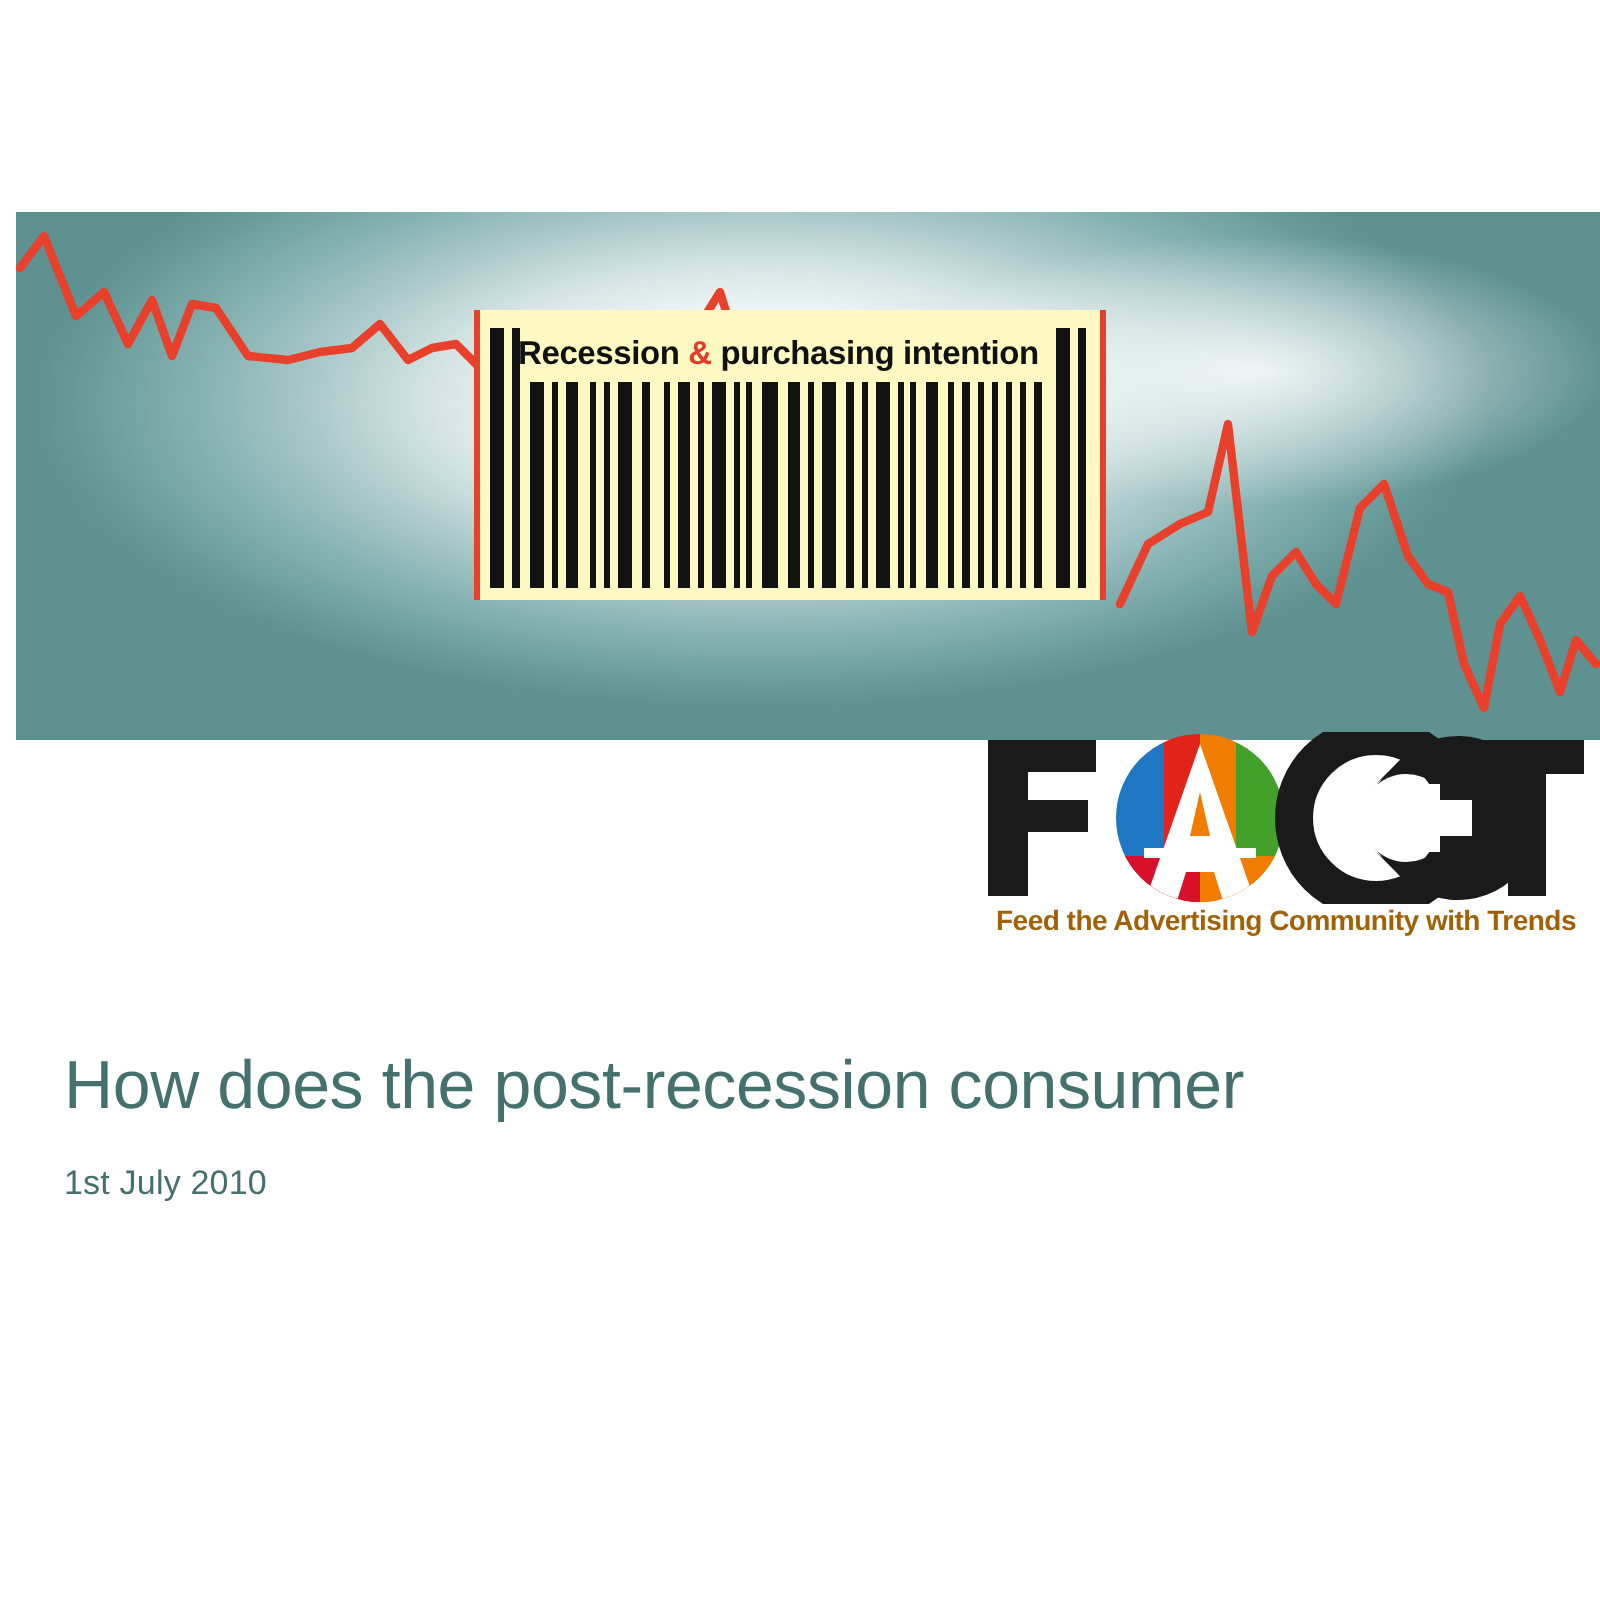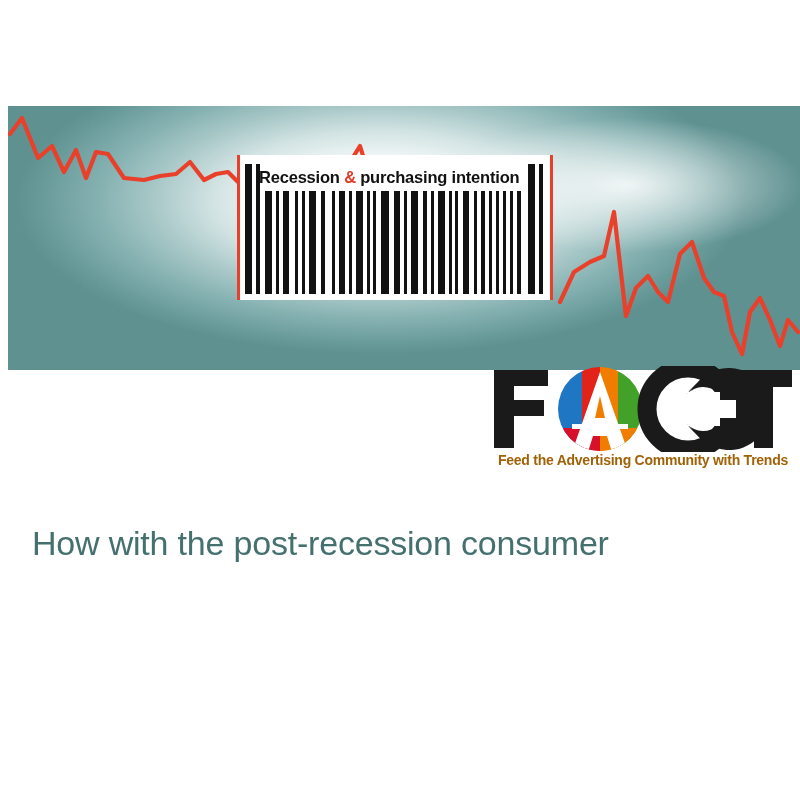--- a/index.html
+++ b/index.html
@@ -56,21 +56,21 @@
     height: 100%;
   }
 
   
   #barcode-block {
     position: absolute;
     left: 237px;
     top: 155px;
     width: 316px;
     height: 145px;
-    background: #ffffff;
+    background: #fef9c3;
   }
   .barcode-edge {
     position: absolute;
     top: 0;
     width: 3px;
     height: 100%;
     background: #e8402a;
   }
   #barcode-edge-left  { left: 0px; }
   #barcode-edge-right { right: 0px; }
@@ -272,15 +272,16 @@
     <g>
       <path d="M243 4 h57 v17 h-19 v61 h-19 v-61 h-19 z" fill="#1a1a1a"></path>
     </g>
   </svg>
 
   <div id="fact-tagline">Feed the Advertising Community with Trends</div>
 </div>
 
 <div id="title-block">
   <div id="deck-title">
-    <div>How with the post-recession consumer</div>
+    <div>How does the post-recession consumer</div>
   </div>
+  <div id="deck-date">1st July 2010</div>
 </div>
 
 </body></html>

